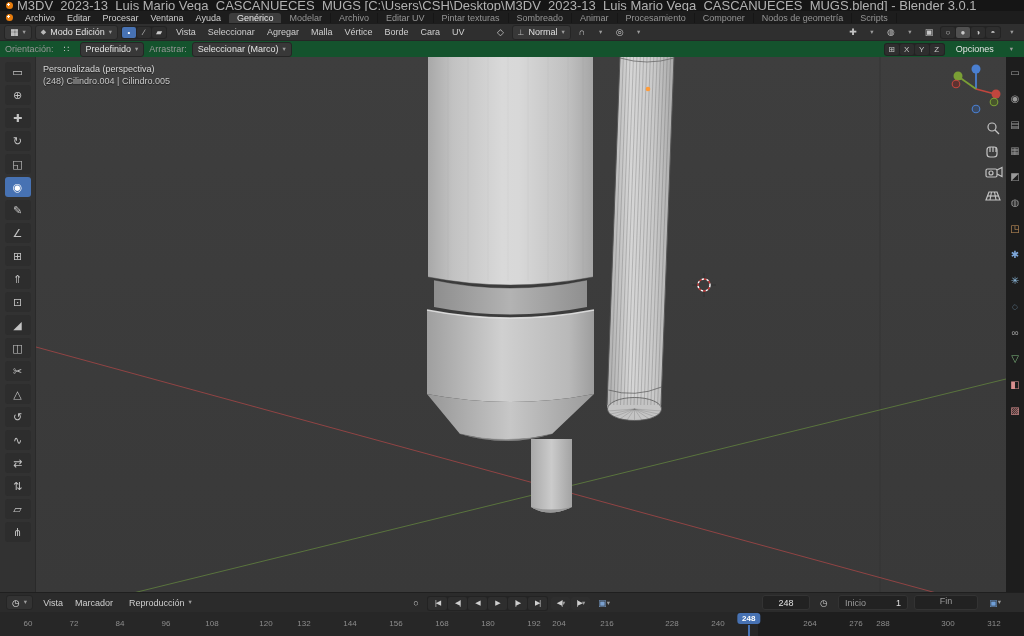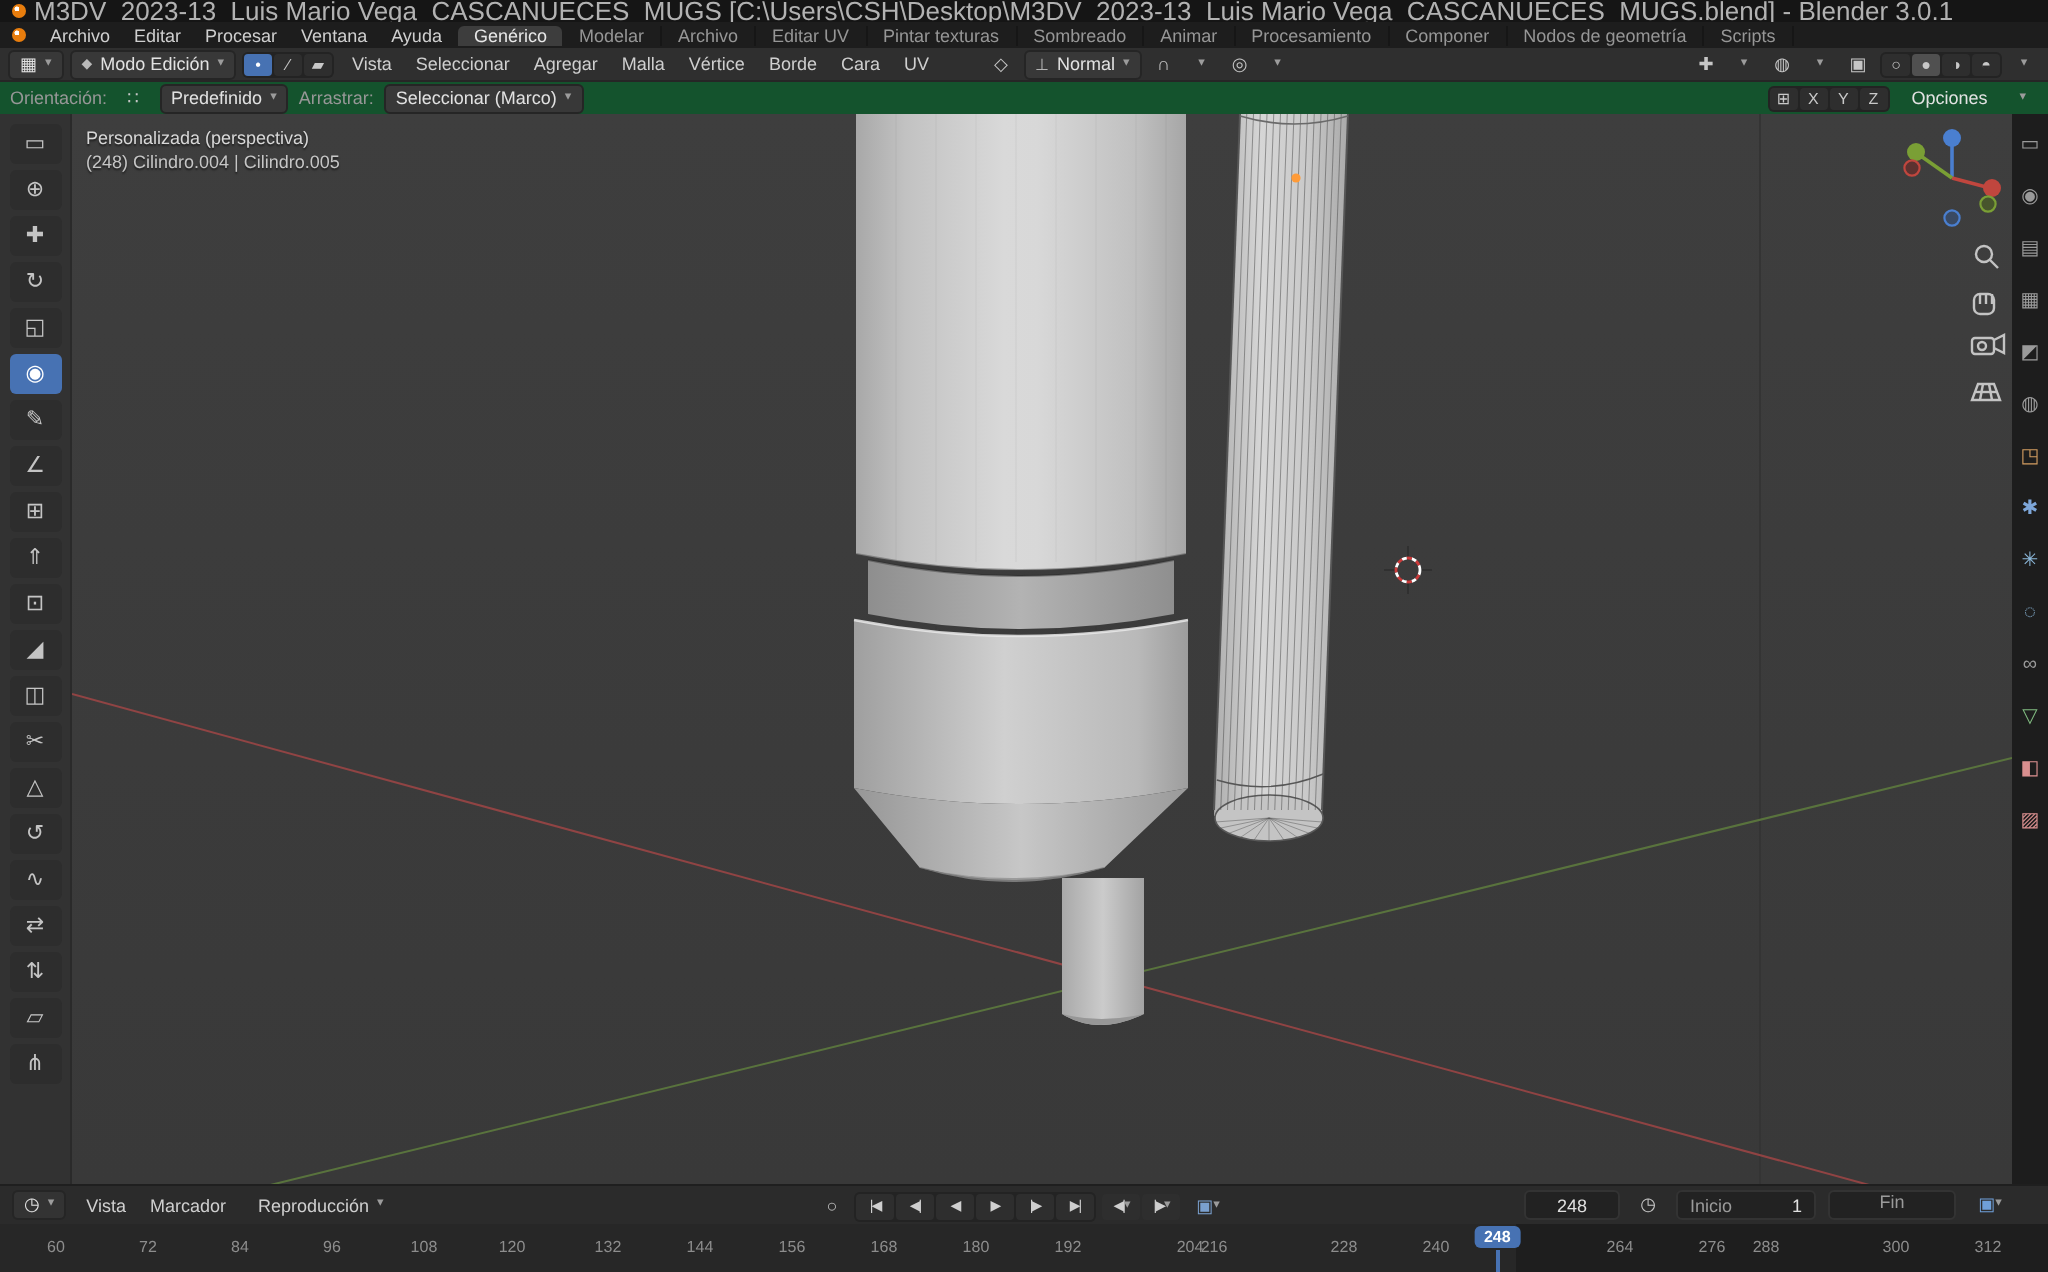--- a/index.html
+++ b/index.html
@@ -555,28 +555,28 @@
 </div>
 
 <div id="ruler" class="abs">
   <div id="ruler-offrange" style="left: 758.327px;"></div>
   <div id="ruler-labels">
       <span class="rlabel" style="left: 28px;">60</span>
       <span class="rlabel" style="left: 73.9996px;">72</span>
       <span class="rlabel" style="left: 119.999px;">84</span>
       <span class="rlabel" style="left: 165.999px;">96</span>
       <span class="rlabel" style="left: 211.998px;">108</span>
-      <span class="rlabel" style="left: 256px;">120</span>
+      <span class="rlabel" style="left: 266px;">120</span>
       <span class="rlabel" style="left: 303.998px;">132</span>
       <span class="rlabel" style="left: 349.997px;">144</span>
       <span class="rlabel" style="left: 395.997px;">156</span>
       <span class="rlabel" style="left: 441.996px;">168</span>
       <span class="rlabel" style="left: 487.996px;">180</span>
       <span class="rlabel" style="left: 533.996px;">192</span>
-      <span class="rlabel" style="left: 595px; text-align: center;">204</span>
+      <span class="rlabel" style="left: 559px; text-align: center;">204</span>
       <span class="rlabel" style="left: 607px;">216</span>
       <span class="rlabel" style="left: 671.994px;">228</span>
       <span class="rlabel" style="left: 717.994px;">240</span>
       <span class="rlabel" style="left: 809.993px;">264</span>
       <span class="rlabel" style="left: 855.993px;">276</span>
       <span class="rlabel" style="left: 883px;">288</span>
       <span class="rlabel" style="left: 947.992px;">300</span>
       <span class="rlabel" style="left: 993.992px;">312</span>
     </div>
   <div id="playhead-line" style="left: 748.66px;"></div>

